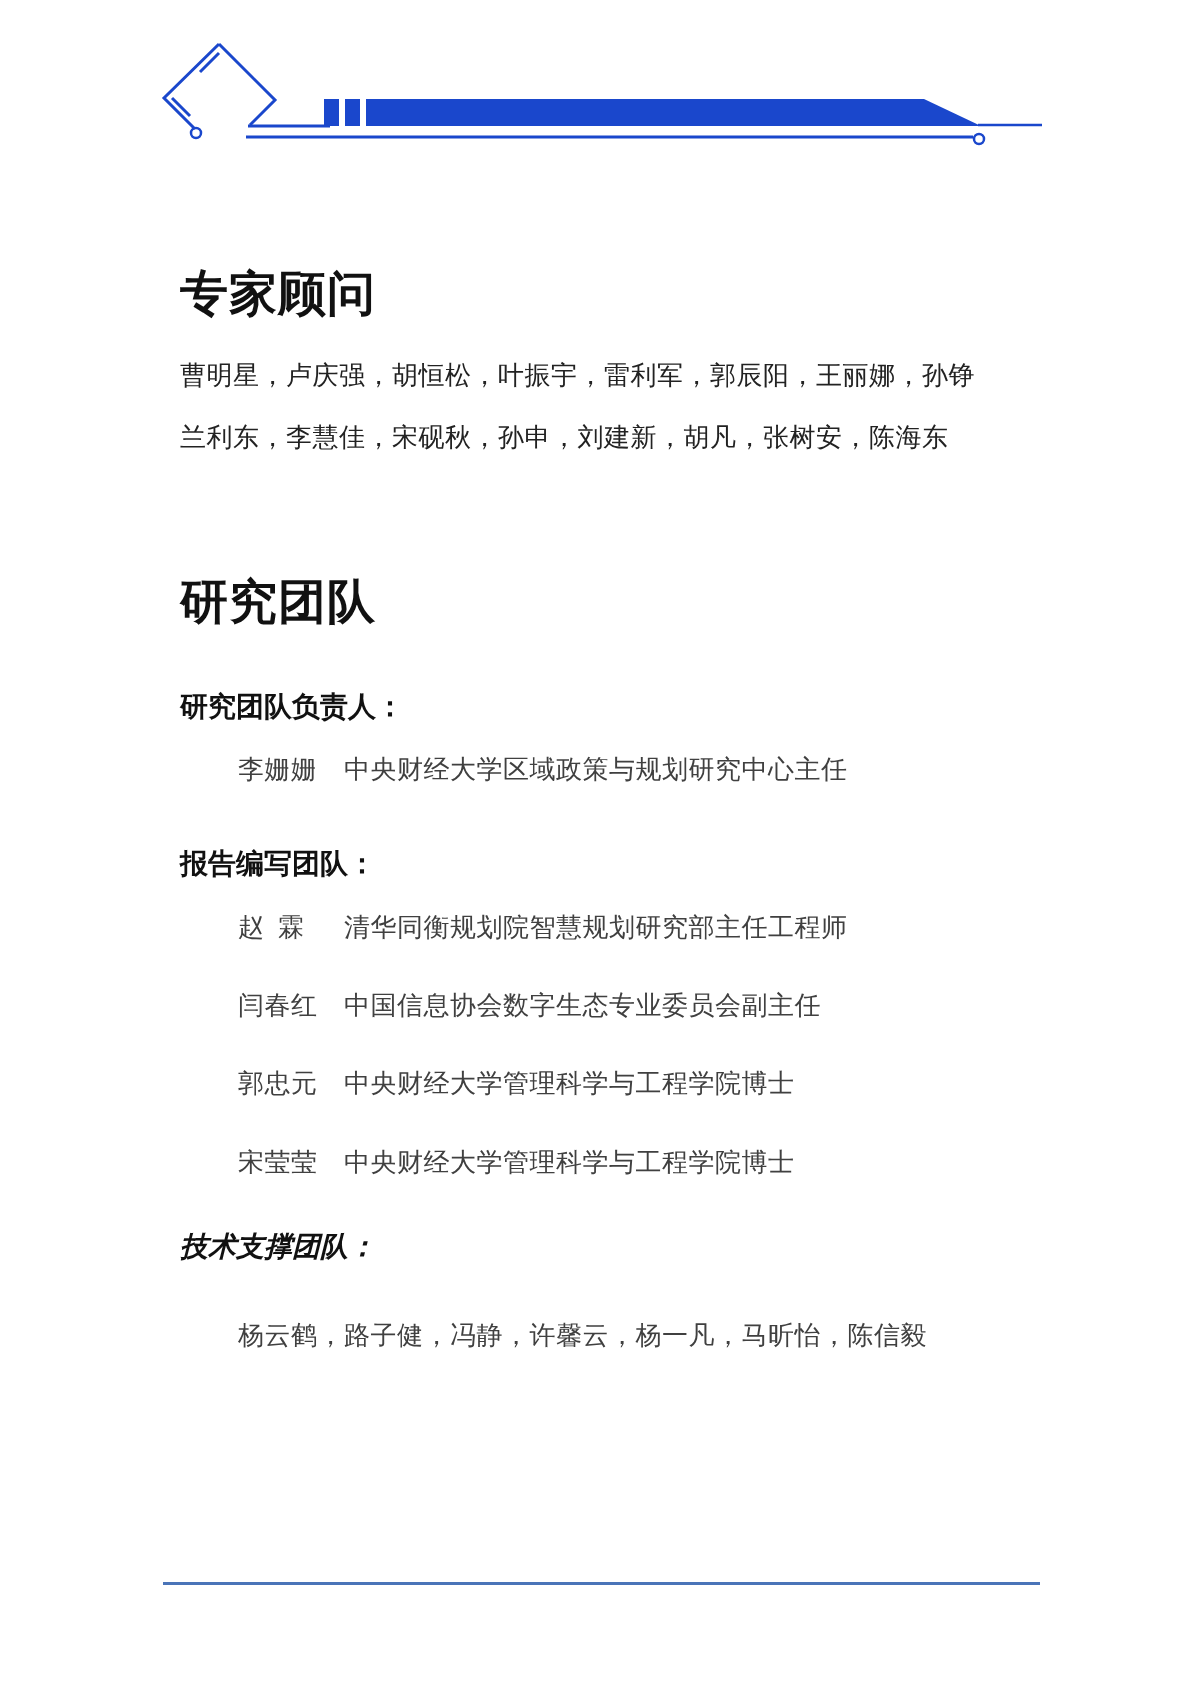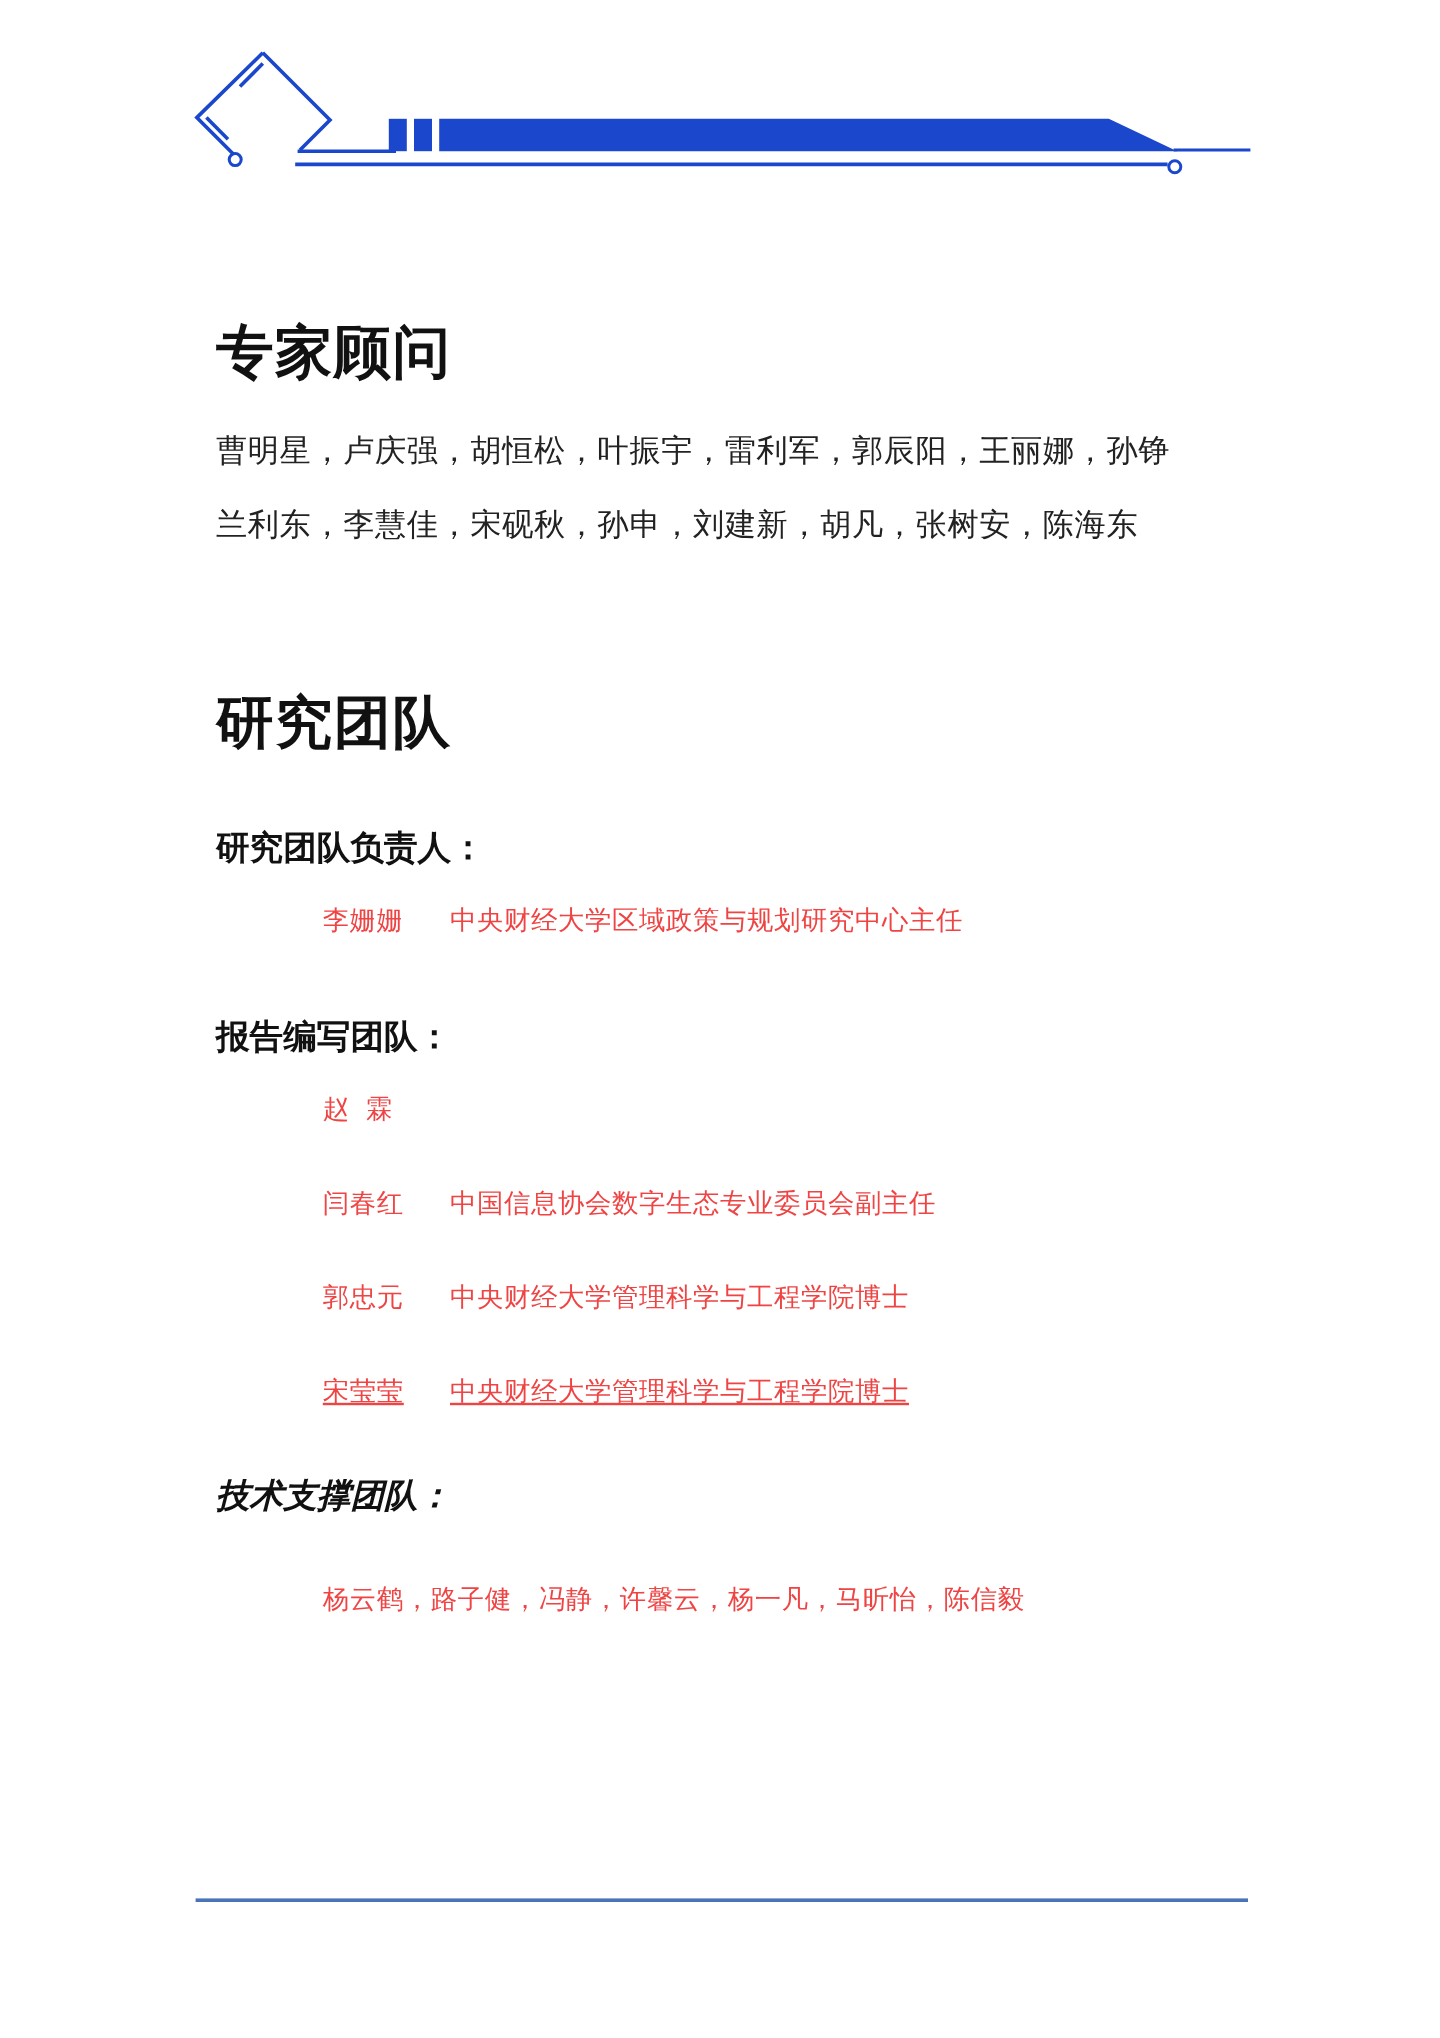--- a/index.html
+++ b/index.html
@@ -43,25 +43,24 @@
       position: absolute;
       left: 180px;
       font-size: 28px;
       font-weight: bold;
       color: #111111;
       margin: 0;
     }
     .member-row {
       position: absolute;
       left: 238px;
-      font-size: 22px;
-      color: #ef4444;
+      font-size: 26px;
+      color: #404040;
       white-space: nowrap;
       display: flex;
-      margin-left: 31px;
     }
     .member-name {
       display: inline-block;
       width: 106px;
       letter-spacing: 0.5px;
     }
     .member-name.spaced {
       letter-spacing: 14px;
     }
     .member-role {
@@ -113,30 +112,31 @@
 
 <h3 class="sub-title" style="top:688px;">研究团队负责人：</h3>
 <div class="member-row" style="top:752px;">
   <span class="member-name">李姗姗</span>
   <span class="member-role">中央财经大学区域政策与规划研究中心主任</span>
 </div>
 
 <h3 class="sub-title" style="top:845px;">报告编写团队：</h3>
 <div class="member-row" style="top:910px;">
   <span class="member-name spaced">赵霖</span>
+  <span class="member-role">清华同衡规划院智慧规划研究部主任工程师</span>
 </div>
 <div class="member-row" style="top:988px;">
   <span class="member-name">闫春红</span>
   <span class="member-role">中国信息协会数字生态专业委员会副主任</span>
 </div>
 <div class="member-row" style="top:1066px;">
   <span class="member-name">郭忠元</span>
   <span class="member-role">中央财经大学管理科学与工程学院博士</span>
 </div>
-<div class="member-row" style="top:1145px;text-decoration:underline;">
+<div class="member-row" style="top:1145px;">
   <span class="member-name">宋莹莹</span>
   <span class="member-role">中央财经大学管理科学与工程学院博士</span>
 </div>
 
 <h3 class="sub-title" style="top:1228px;font-style:italic;">技术支撑团队：</h3>
 <div class="member-row" style="top:1318px;">
   <span class="member-role">杨云鹤，路子健，冯静，许馨云，杨一凡，马昕怡，陈信毅</span>
 </div>
 
 <div class="footer-line"></div>

